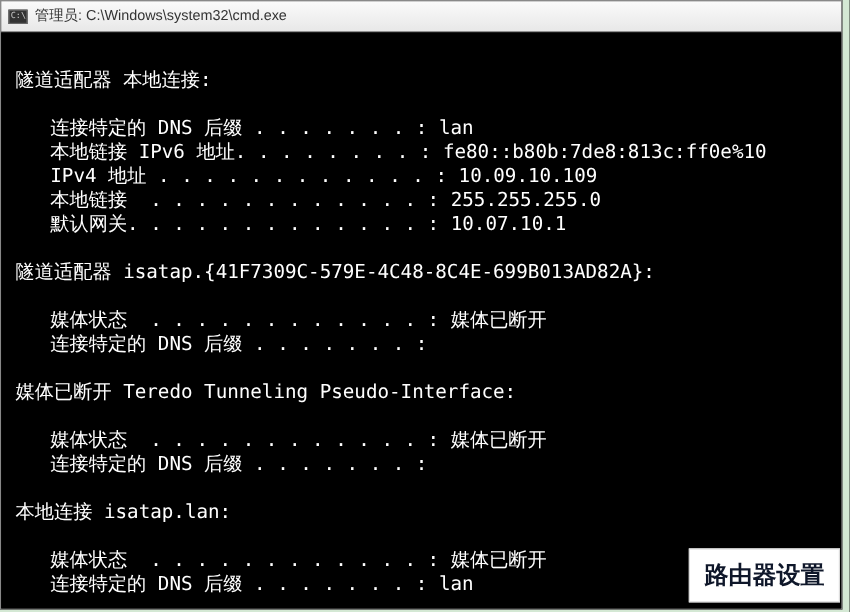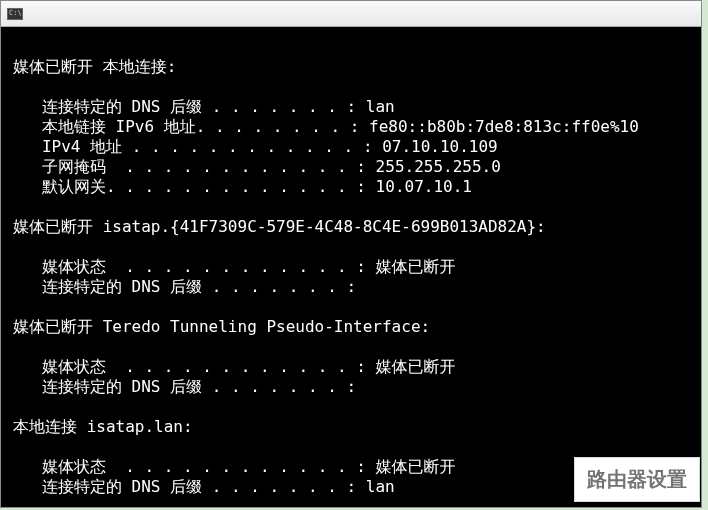--- a/index.html
+++ b/index.html
@@ -57,45 +57,46 @@
       letter-spacing: 0;
       font-family: "NSimSun", "SimSun", "Consolas", monospace;
       height: calc(100% - 26px);
       overflow: hidden;
     }
     .badge {
       position: absolute;
       right: 8px;
       bottom: 8px;
       background: #fff;
-      color: #737373;
+      color: #0f172a;
       font-family: "Microsoft YaHei", sans-serif;
       font-size: 20px;
       font-weight: bold;
       padding: 8px 12px;
       border: 1px solid #ddd;
     }
   </style>
 </head>
 <body>
 
 <div class="window">
   <div class="titlebar">
     <span class="title-icon">C:\</span>
+    <span class="title-text">管理员: C:\Windows\system32\cmd.exe</span>
   </div>
   <div class="terminal-body"><span></span>
-<span>媒体已断开 本地连接:</span>
+<span>隧道适配器 本地连接:</span>
 <span></span>
 <span>   连接特定的 DNS 后缀 . . . . . . . : lan</span>
 <span>   本地链接 IPv6 地址. . . . . . . . : fe80::b80b:7de8:813c:ff0e%10</span>
-<span>   IPv4 地址 . . . . . . . . . . . . : 07.10.10.109</span>
-<span>   子网掩码  . . . . . . . . . . . . : 255.255.255.0</span>
+<span>   IPv4 地址 . . . . . . . . . . . . : 10.09.10.109</span>
+<span>   本地链接  . . . . . . . . . . . . : 255.255.255.0</span>
 <span>   默认网关. . . . . . . . . . . . . : 10.07.10.1</span>
 <span></span>
-<span>媒体已断开 isatap.{41F7309C-579E-4C48-8C4E-699B013AD82A}:</span>
+<span>隧道适配器 isatap.{41F7309C-579E-4C48-8C4E-699B013AD82A}:</span>
 <span></span>
 <span>   媒体状态  . . . . . . . . . . . . : 媒体已断开</span>
 <span>   连接特定的 DNS 后缀 . . . . . . . :</span>
 <span></span>
 <span>媒体已断开 Teredo Tunneling Pseudo-Interface:</span>
 <span></span>
 <span>   媒体状态  . . . . . . . . . . . . : 媒体已断开</span>
 <span>   连接特定的 DNS 后缀 . . . . . . . :</span>
 <span></span>
 <span>本地连接 isatap.lan:</span>

